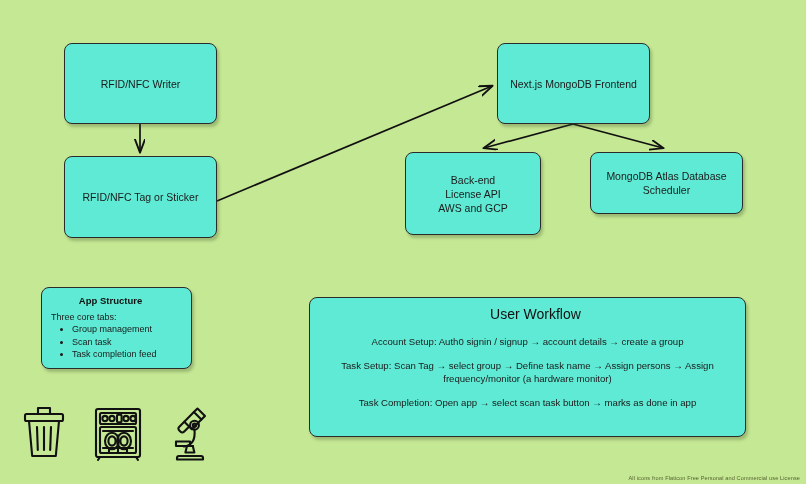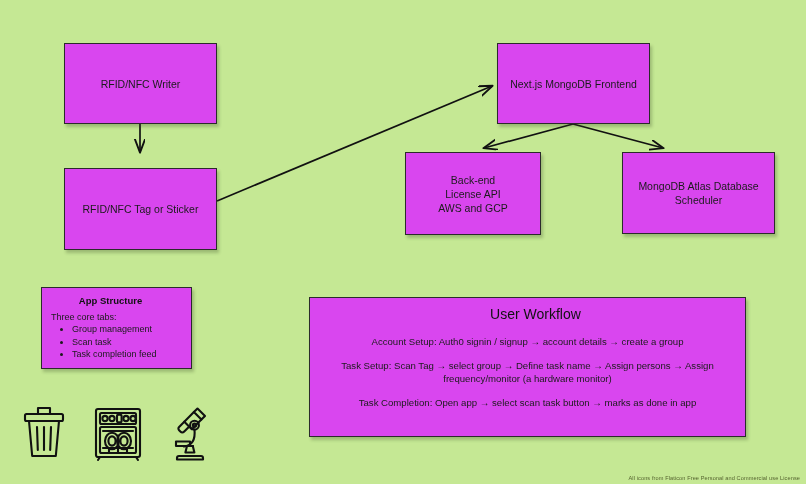--- a/index.html
+++ b/index.html
@@ -15,44 +15,44 @@
     position: relative;
   }
   #canvas {
     position: absolute;
     inset: 0;
     width: 806px;
     height: 484px;
   }
   .node {
     position: absolute;
-    background: #d946ef;
+    background: #5eead4;
     border: 1.3px solid #2b2b2b;
-    border-radius: 0;
+    border-radius: 8px;
     box-sizing: border-box;
     box-shadow: 2px 3px 3px rgba(60,80,40,0.30);
     display: flex;
     align-items: center;
     justify-content: center;
     text-align: center;
     color: #1b1b1b;
     font-size: 10.5px;
     line-height: 14px;
   }
   .node .lines {
     padding: 0 8px;
   }
   .node .lines div { white-space: nowrap; }
 
   
   #node-writer   { left: 64px;  top: 43px;  width: 153px; height: 81px; }
-  #node-tag      { left: 64px;  top: 156px; width: 153px; height: 82px; margin-top: 12px; }
+  #node-tag      { left: 64px;  top: 156px; width: 153px; height: 82px; }
   #node-frontend { left: 497px; top: 43px;  width: 153px; height: 81px; }
   #node-backend  { left: 405px; top: 152px; width: 136px; height: 83px; }
-  #node-database { left: 590px; top: 152px; width: 153px; height: 82px; margin-left: 32px; }
+  #node-database { left: 590px; top: 152px; width: 153px; height: 62px; }
 
   
   #panel-app-structure {
     left: 41px; top: 287px; width: 151px; height: 82px;
     align-items: flex-start;
     justify-content: flex-start;
     padding: 6px 12px 0 0;
   }
   #panel-app-structure .inner { width: 100%; }
   .panel-title {

